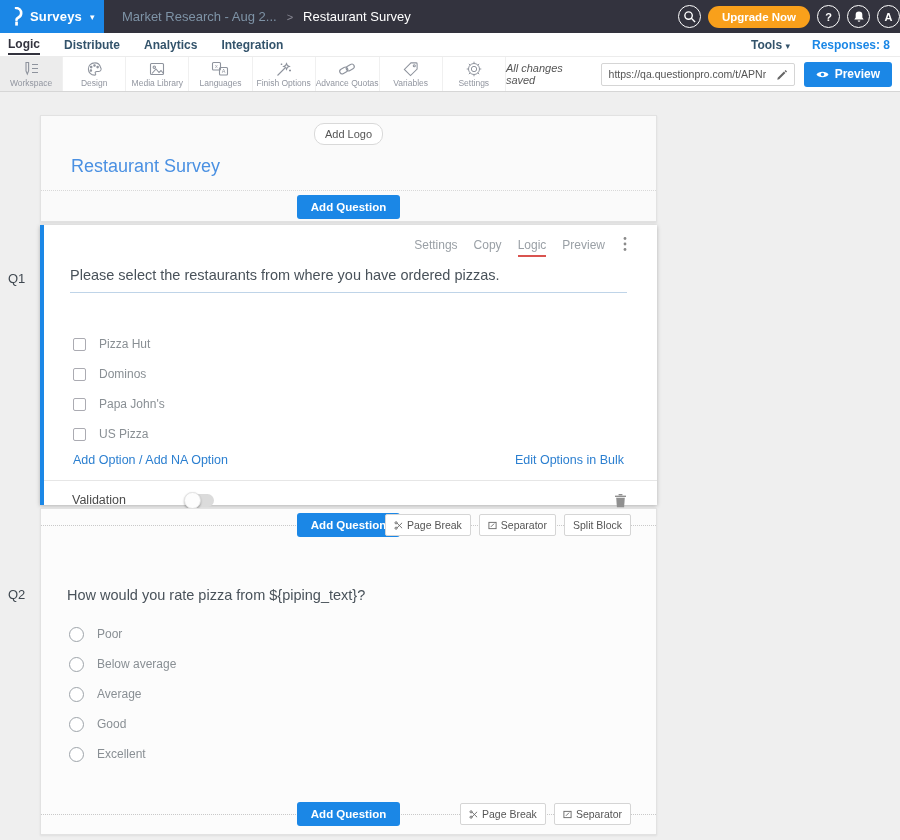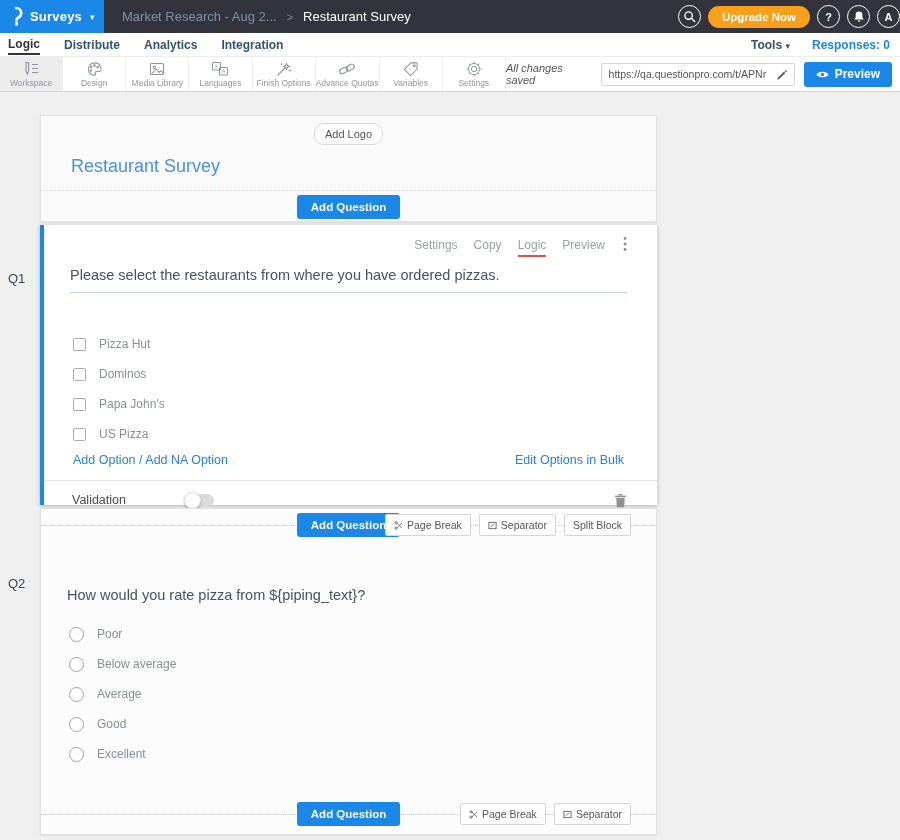--- a/index.html
+++ b/index.html
@@ -40,21 +40,21 @@
   .url-box { width:202px; height:23px; border:1px solid #D5D5D5; border-radius:2px; background:#fff; display:flex; align-items:center; overflow:hidden; }
   .url-box input { border:none; outline:none; flex:1; font-size:10.5px; color:#555; padding:0 4px 0 7px; font-family:inherit; background:transparent; }
   .url-pencil { padding:0 6px; cursor:pointer; display:flex; }
   .preview-btn { background:#1B87E6; color:#fff; border:none; border-radius:3px; height:25px; padding:0 12px; font-size:12px; font-weight:700; display:flex; align-items:center; gap:6px; cursor:pointer; }
 
   
   .canvas { position:relative; height:748px; background:#EFEFEF; }
   .column { position:absolute; left:40px; top:23px; width:617px; }
   .qlabel { position:absolute; left:8px; font-size:13px; color:#3F4850; }
   .qlabel.q1 { top:179px; }
-  .qlabel.q2 { top:484px; }
+  .qlabel.q2 { top:495px; }
 
   .block-card { background:#FAFAFA; border:1px solid #E2E2E2; box-shadow:0 1px 2px rgba(0,0,0,.07); }
   .b1 { height:107px; }
   .b1-logo-row { padding-top:7px; display:flex; justify-content:center; }
   .add-logo-btn { background:#fff; border:1px solid #D9D9D9; border-radius:10px; font-size:11px; color:#555; padding:4px 10px; cursor:pointer; }
   .survey-title { margin:11px 0 0 30px; font-size:18px; color:#4A90E2; cursor:text; }
   .b1-addrow { margin-top:13px; border-top:1px dotted #D8D8D8; height:33px; display:flex; align-items:center; justify-content:center; }
   .add-q-btn { background:#1B87E6; color:#fff; border:none; border-radius:3px; font-size:11.5px; font-weight:700; padding:6px 14px; cursor:pointer; }
 
   
@@ -137,21 +137,21 @@
   </div>
 </div>
 
 <div class="navrow">
   <span class="nav-item first active">Logic</span>
   <span class="nav-item">Distribute</span>
   <span class="nav-item">Analytics</span>
   <span class="nav-item">Integration</span>
   <div class="navrow-right">
     <span class="tools-link"><span>Tools</span> <span class="caret">▾</span></span>
-    <span class="responses">Responses: 0</span>
+    <span class="responses">Responses: 8</span>
   </div>
 </div>
 
 <div class="toolbar">
   <div class="ttab active">
     <span style="display:flex;">
       <svg width="18" height="16" viewBox="0 0 18 16">
           <path d="M4 1.5 v8.5 l1.3 3 1.3-3 V1.5 z"></path>
           <path d="M10 3.5h6 M10 7.5h6 M10 11.5h6"></path>
         </svg>

